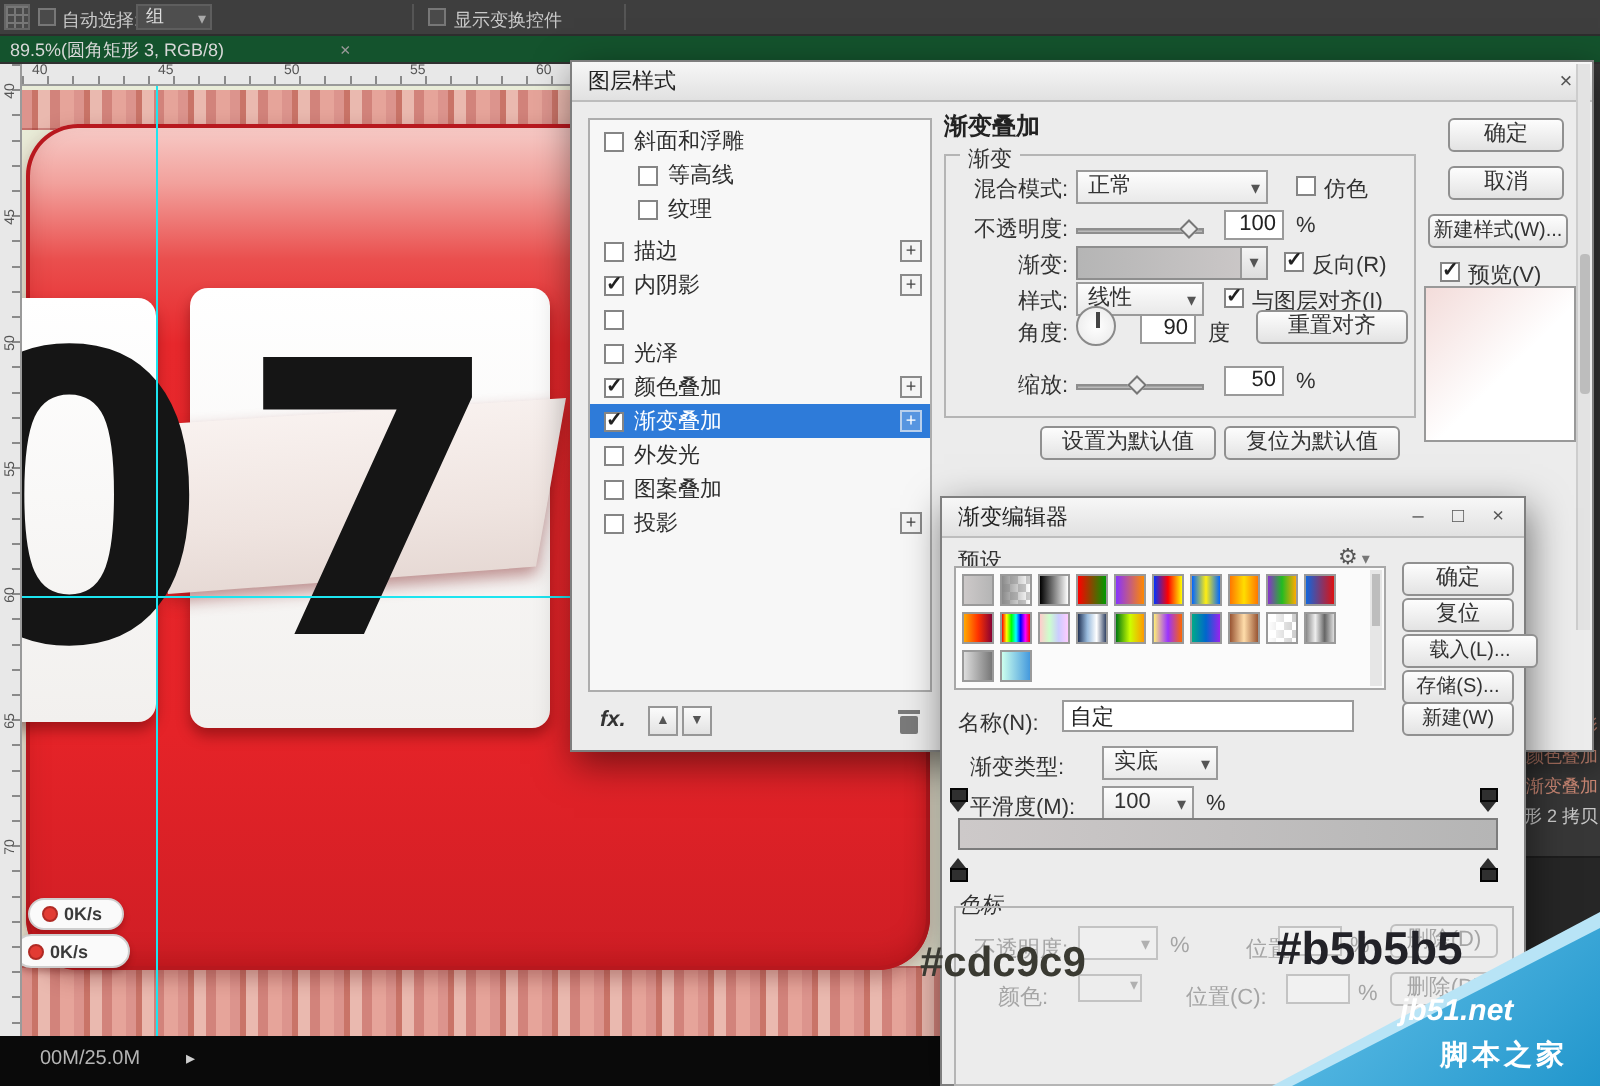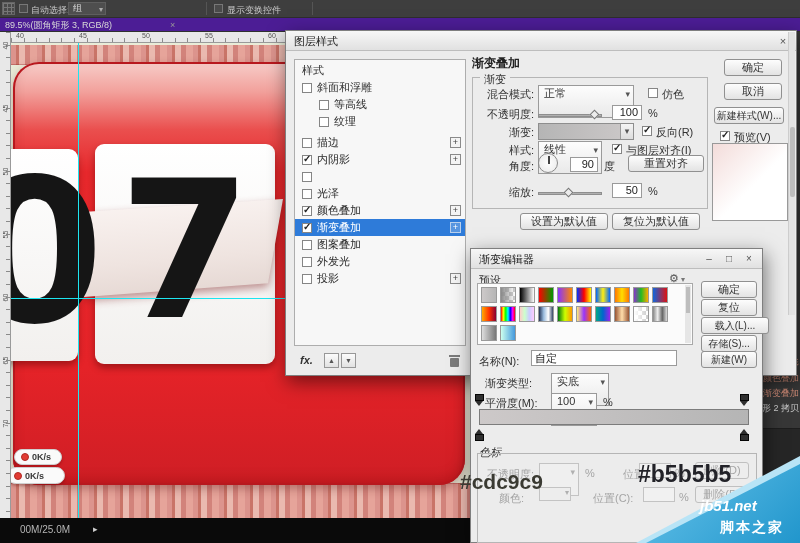--- a/index.html
+++ b/index.html
@@ -11,21 +11,21 @@
   }
   
   .topbar { position:absolute; left:0; top:0; width:800px; height:18px; background:#3e3e3e; border-bottom:1px solid #2d2d2d; z-index:5; }
   .tool-thumb { position:absolute; left:2px; top:2px; width:13px; height:13px; border:1px solid #666; background-color:#4a4a4a;
     background-image:repeating-linear-gradient(#777 0 1px,transparent 1px 4px),repeating-linear-gradient(90deg,#777 0 1px,transparent 1px 4px); }
   .tb-lab { position:absolute; top:4px; font-size:9px; color:#c9c9c9; white-space:nowrap; }
   .tb-dd { position:absolute; left:68px; top:2px; width:38px; height:13px; background:#4e4e4e; border:1px solid #5e5e5e; color:#ddd; font-size:9px; line-height:11px; padding:0 12px 0 4px; }
   .tb-dd::after { content:"▾"; position:absolute; right:2px; top:1px; font-size:8px; color:#aaa; }
   .tb-cbx { position:absolute; width:9px; height:9px; border:1px solid #777; background:#4a4a4a; }
   .tb-sep { position:absolute; top:2px; width:1px; height:13px; background:#2c2c2c; border-right:1px solid #555; }
-  .tabbar { position:absolute; left:0; top:18px; width:800px; height:14px; background:#4c1d95; border-bottom:1px solid #303030; z-index:5; }
+  .tabbar { position:absolute; left:0; top:18px; width:800px; height:14px; background:#14532d; border-bottom:1px solid #303030; z-index:5; }
   .tab-title { position:absolute; left:5px; top:0; font-size:9px; color:#d8d8d8; line-height:14px; white-space:nowrap; }
   .tab-close { position:absolute; left:170px; top:0; font-size:9px; color:#999; line-height:14px; }
   
   .ruler-h { position:absolute; left:11px; top:32px; width:744px; height:11px; background-color:#e8e8e8;
     background-image:repeating-linear-gradient(90deg,#8a8a8a 0 1px,transparent 1px 12.6px);
     background-size:100% 4px; background-position:0 100%; background-repeat:no-repeat;
     border-bottom:1px solid #9a9a9a; z-index:4; }
   .rh-num { position:absolute; top:0; font-size:7px; color:#555; }
   .ruler-v { position:absolute; left:0; top:32px; width:11px; height:486px; background-color:#e8e8e8;
     background-image:repeating-linear-gradient(180deg,#8a8a8a 0 1px,transparent 1px 12.6px);
@@ -68,21 +68,21 @@
   .statusbar { position:absolute; left:0; top:518px; width:755px; height:25px; background:#0a0a0a; z-index:6; }
   .sb-text { position:absolute; left:20px; top:6px; font-size:10px; color:#b5b5b5; }
   .sb-ar { position:absolute; left:93px; top:6px; font-size:9px; color:#cfcfcf; }
   
   .dlg { position:absolute; background:#ececec; border:1px solid #7f7f7f; box-shadow:2px 6px 18px rgba(0,0,0,.5); font-size:11px; color:#333; }
   .dlg-title { position:absolute; left:0; top:0; right:0; height:20px; background:linear-gradient(#f7f7f7,#e1e1e1); border-bottom:1px solid #bdbdbd; line-height:20px; padding-left:8px; font-size:11px; color:#222; }
   .dlg-x { position:absolute; top:3px; width:14px; height:14px; text-align:center; line-height:14px; font-size:11px; color:#555; }
   .lab { position:absolute; font-size:11px; color:#333; white-space:nowrap; }
   .pbtn { position:absolute; height:17px; line-height:15px; text-align:center; background:linear-gradient(#fdfdfd,#e3e3e3); border:1px solid #909090; border-radius:3px; font-size:11px; color:#333; white-space:nowrap; }
   .vbox { position:absolute; height:15px; line-height:13px; background:#fff; border:1px solid #9a9a9a; font-size:11px; padding:0 3px; text-align:right; color:#222; }
-  .dd { position:absolute; height:33px; line-height:15px; background:linear-gradient(#fdfdfd,#e9e9e9); border:1px solid #9a9a9a; padding:0 14px 12px 5px; white-space:nowrap; }
+  .dd { position:absolute; height:17px; line-height:15px; background:linear-gradient(#fdfdfd,#e9e9e9); border:1px solid #9a9a9a; padding:0 14px 12px 5px; white-space:nowrap; }
   .dd::after { content:"▾"; position:absolute; right:3px; top:1px; font-size:9px; color:#555; }
   .cbx { position:absolute; width:10px; height:10px; border:1px solid #858585; background:#fff; }
   .cbx.on::after { content:"✓"; position:absolute; left:0; top:-3px; font-size:10px; font-weight:bold; color:#222; }
   .sl { position:absolute; height:3px; background:linear-gradient(#9a9a9a,#c6c6c6); border:1px solid #8e8e8e; }
   .sl .th { position:absolute; top:-4px; width:7px; height:7px; background:#ececec; border:1px solid #777; transform:rotate(45deg); }
   .grp-box { position:absolute; border:1px solid #b5b5b5; }
   .grp-lab { position:absolute; background:#ececec; padding:0 4px; font-size:11px; color:#333; }
   .dis, .dis * { color:#a5a5a5 !important; }
   .dis .vbox, .vbox.off { background:#f1f1f1; border-color:#c3c3c3; }
   .dd.off { background:#efefef; border-color:#c3c3c3; }
@@ -279,23 +279,20 @@
     <span class="sb-text">00M/25.0M</span>
     <span class="sb-ar">▸</span>
   </div>
 
   <div class="dlg ls">
     <div class="dlg-title"><span>图层样式</span></div>
     <span class="dlg-x">×</span>
 
     <div class="ls-list" id="styleList">
         <div class="ls-row">
-          <span class="ls-lb">样式</span>
-        </div>
-        <div class="ls-row">
           <span class="cbx"></span>
           <span class="ls-lb">斜面和浮雕</span>
         </div>
         <div class="ls-row ind">
           <span class="cbx"></span>
           <span class="ls-lb">等高线</span>
         </div>
         <div class="ls-row ind">
           <span class="cbx"></span>
           <span class="ls-lb">纹理</span>
@@ -322,25 +319,25 @@
           <span class="ls-lb">颜色叠加</span>
           <span class="plus">+</span>
         </div>
         <div class="ls-row sel">
           <span class="cbx on"></span>
           <span class="ls-lb">渐变叠加</span>
           <span class="plus">+</span>
         </div>
         <div class="ls-row">
           <span class="cbx"></span>
+          <span class="ls-lb">外发光</span>
+        </div>
+        <div class="ls-row">
+          <span class="cbx"></span>
           <span class="ls-lb">图案叠加</span>
-        </div>
-        <div class="ls-row">
-          <span class="cbx"></span>
-          <span class="ls-lb">外发光</span>
         </div>
         <div class="ls-row">
           <span class="cbx"></span>
           <span class="ls-lb">投影</span>
           <span class="plus">+</span>
         </div>
       </div>
     <div class="ls-scroll">
         <div class="ls-thumb"></div>
       </div>

